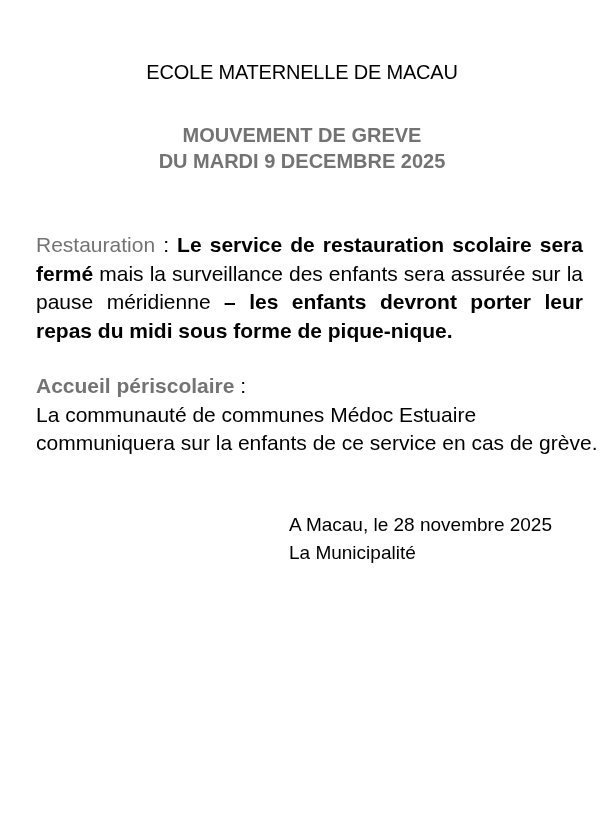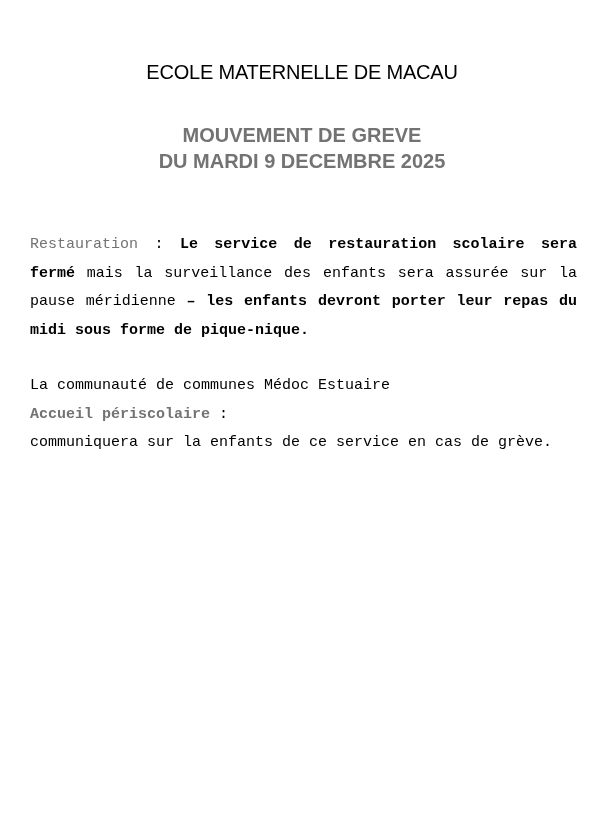--- a/index.html
+++ b/index.html
@@ -38,25 +38,24 @@
       width: 604px;
       top: 122px;
       text-align: center;
       font-size: 20px;
       line-height: 26px;
       font-weight: bold;
     }
     .strike-title div { white-space: nowrap; }
     .section {
       position: absolute;
-      left: 30px;
+      left: 36px;
       width: 547px;
-      font-size: 15px;
+      font-size: 21px;
       line-height: 28.5px;
-      font-family: Liberation Mono, monospace;
     }
     .section.restauration {
       top: 231px;
       text-align: justify;
       text-align-last: left;
     }
     .section.accueil {
       top: 372px;
     }
     .red { color: #737373; }
@@ -79,19 +78,23 @@
   <div class="school-name">ECOLE MATERNELLE DE MACAU</div>
 
   <div class="strike-title red">
     <div>MOUVEMENT DE GREVE</div>
     <div>DU MARDI 9 DECEMBRE 2025</div>
   </div>
 
   <div class="section restauration"><span class="red">Restauration</span><span> : </span><span class="b">Le service de restauration scolaire sera fermé</span><span> mais la surveillance des enfants sera assurée sur la pause méridienne </span><span class="b">– les enfants devront porter leur repas du midi sous forme de pique-nique.</span></div>
 
   <div class="section accueil">
+    <span class="line"><span class="red b">Accueil périscolaire</span><span> :</span></span>
     <span class="line">La communauté de communes Médoc Estuaire</span>
-    <span class="line"><span class="red b">Accueil périscolaire</span><span> :</span></span>
     <span class="line">communiquera sur la enfants de ce service en cas de grève.</span>
   </div>
 
+  <div class="signature">
+    <div>A Macau, le 28 novembre 2025</div>
+    <div>La Municipalité</div>
+  </div>
 
 </div>
 
 </body></html>

